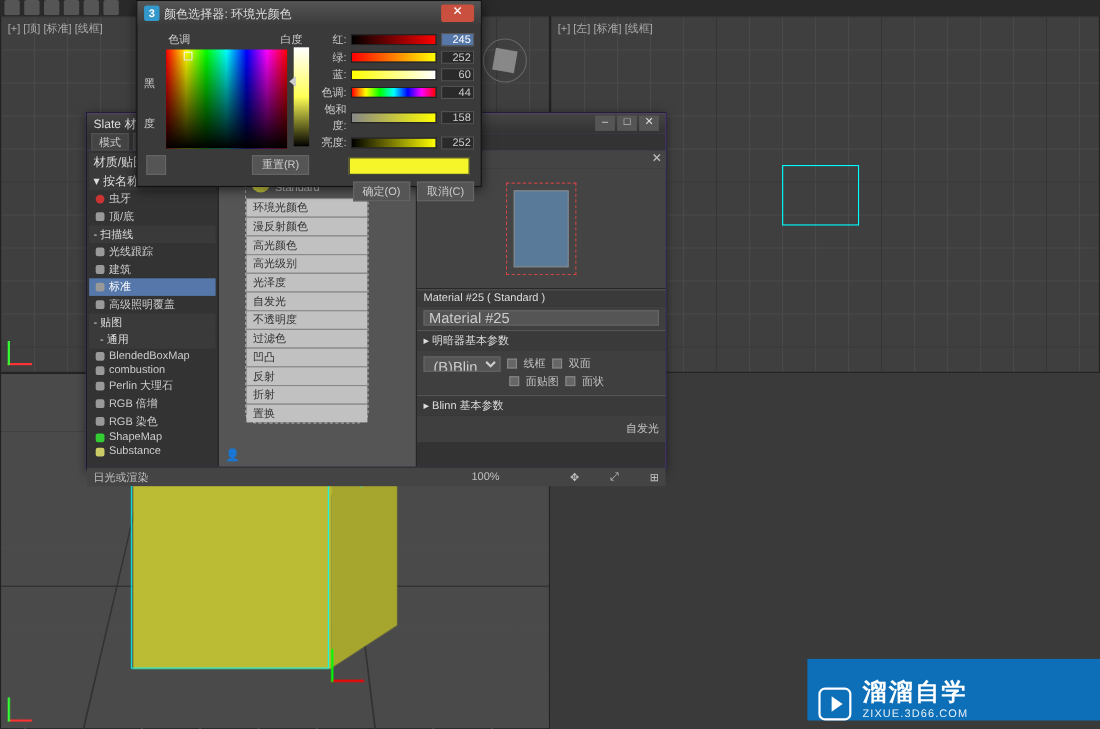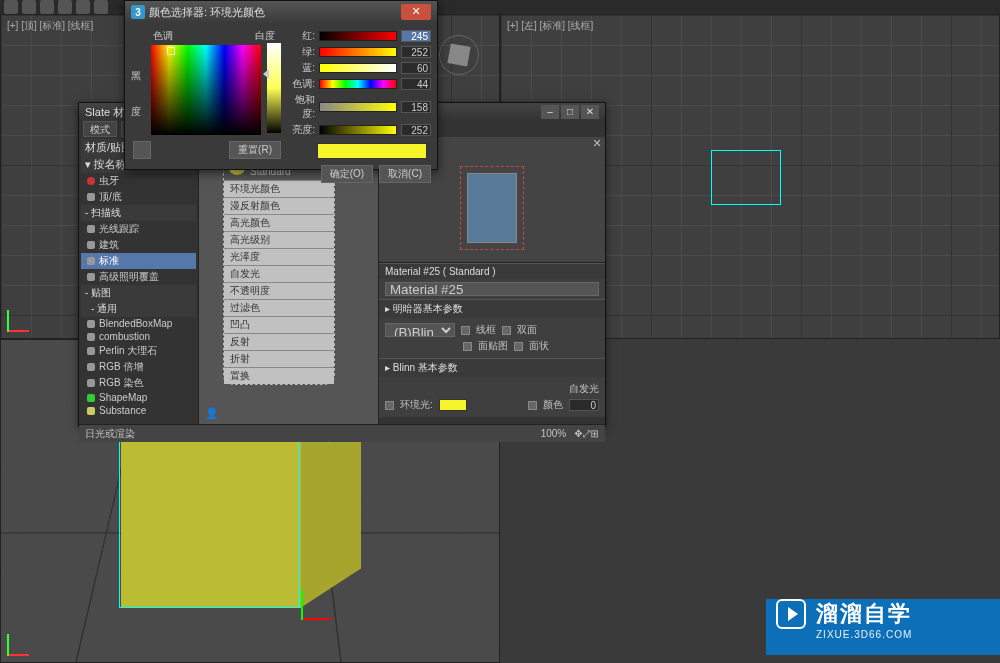--- a/index.html
+++ b/index.html
@@ -44,21 +44,21 @@
 .slate-mid { width: 180px; background: #555; position: relative; border-right: 1px solid #222; }
 .slate-right { flex: 1; background: #333; display: flex; flex-direction: column; }
 .tree-section { color: #ccc; font-size: 10px; }
 .tree-hdr { background: #3a3a3a; padding: 1px 4px; color: #ddd; }
 .tree-item { display: flex; align-items: center; gap: 4px; padding: 1px 6px; }
 .tree-item.sel { background: #5577aa; color: #fff; }
 .tree-bullet { width: 8px; height: 8px; background: #999; border-radius: 2px; }
 .tree-bullet.red { background: #c33; border-radius: 50%; }
 .tree-bullet.green { background: #3c3; }
 .tree-bullet.orange { background: #cc6; }
-.slate-status { height: 18px; background: #444; border-top: 1px solid #222; display: flex; align-items: center; padding: 0 6px; font-size: 10px; }
+.slate-status { height: 18px; background: #444; border-top: 1px solid #222; display: flex; align-items: center; padding: 0 6px; font-size: 10px; gap: 28px; }
 .slate-status .spacer { flex: 1; }
 
 
 .mat-node { position: absolute; left: 24px; top: 14px; width: 112px; background: #444; border: 1px dashed #bbb; border-radius: 10px; }
 .mat-node-title { display: flex; align-items: center; gap: 4px; padding: 3px 4px; background: #555; font-size: 10px; border-top-left-radius: 10px; border-top-right-radius: 10px; }
 .mat-ball { width: 18px; height: 18px; border-radius: 50%; background: radial-gradient(circle at 30% 30%, #ff5, #aa3); }
 .mat-slot { padding: 1px 6px; background: #c1c1c1; color: #333; font-size: 10px; border-top: 1px solid #888; }
 
 
 .rt-tabs { height: 16px; background: #444; display: flex; }
@@ -102,21 +102,21 @@
 .slider.blue { background: linear-gradient(to right, #ff0, #fff); }
 .slider.hue { background: linear-gradient(to right, #f00,#ff0,#0f0,#0ff,#00f,#f0f,#f00); }
 .slider.sat { background: linear-gradient(to right, #888, #ff0); }
 .slider.val { background: linear-gradient(to right, #000, #ff0); }
 .spin { width: 30px; height: 12px; background: #2a2a2a; border: 1px solid #555; text-align: right; padding-right: 2px; color: #ccc; }
 .spin.hl { background: #5577aa; color: #fff; }
 .cp-newcol { margin-top: 6px; height: 16px; background: #f5f52a; border: 1px solid #333; margin-left: 30px; margin-right: 4px; }
 .cp-okrow { display: flex; justify-content: flex-end; gap: 6px; margin-top: 6px; }
 
 
-.watermark { position: absolute; right: 0; bottom: 8px; width: 234px; height: 56px; background: #0d6fb8; color: #fff; display: flex; align-items: flex-start; padding: 0 10px; gap: 10px; }
+.watermark { position: absolute; right: 0; bottom: 8px; width: 266px; height: 56px; background: #0d6fb8; color: #fff; display: flex; align-items: flex-end; padding: 0 10px; gap: 10px; }
 .wm-icon { width: 30px; height: 30px; border: 2px solid #fff; border-radius: 6px; display: flex; align-items: center; justify-content: center; }
 .wm-icon::before { content: ""; width: 0; height: 0; border-left: 10px solid #fff; border-top: 7px solid transparent; border-bottom: 7px solid transparent; margin-left: 3px; }
 .wm-text-main { font-size: 22px; font-weight: bold; letter-spacing: 2px; }
 .wm-text-sub { font-size: 10px; letter-spacing: 1px; opacity: .9; }
 
 
 .corner-axis { position: absolute; left: 6px; bottom: 6px; width: 30px; height: 30px; }
 .corner-axis .ax { position: absolute; left: 0; bottom: 0; }
 .corner-axis .xr { width: 22px; height: 2px; background: #f33; }
 .corner-axis .yg { width: 2px; height: 22px; background: #3f3; bottom: 0; }
@@ -311,29 +311,20 @@
             <span>面贴图</span>
           <span class="rt-chk"></span>
             <span>面状</span>
         </div>
       </div>
       <div class="rt-hdr">▸ <span>Blinn 基本参数</span></div>
       <div class="rt-roll">
         <div class="row" style="justify-content:flex-end;">
             <span>自发光</span>
           </div>
-        <div class="row">
-          <span class="rt-chk"></span>
-          <span>环境光:</span>
-          <span class="swatch yellow"></span>
-          <span style="flex:1"></span>
-          <span class="rt-chk"></span>
-          <span>颜色</span>
-          <span class="spin">0</span>
-        </div>
       </div>
     </div>
   </div>
   <div class="slate-status">
     <span>日光或渲染</span>
     <span class="spacer"></span>
     <span>100%</span>
     <span style="width:8px;"></span>
     <span>✥</span>
     <span>⤢</span>

